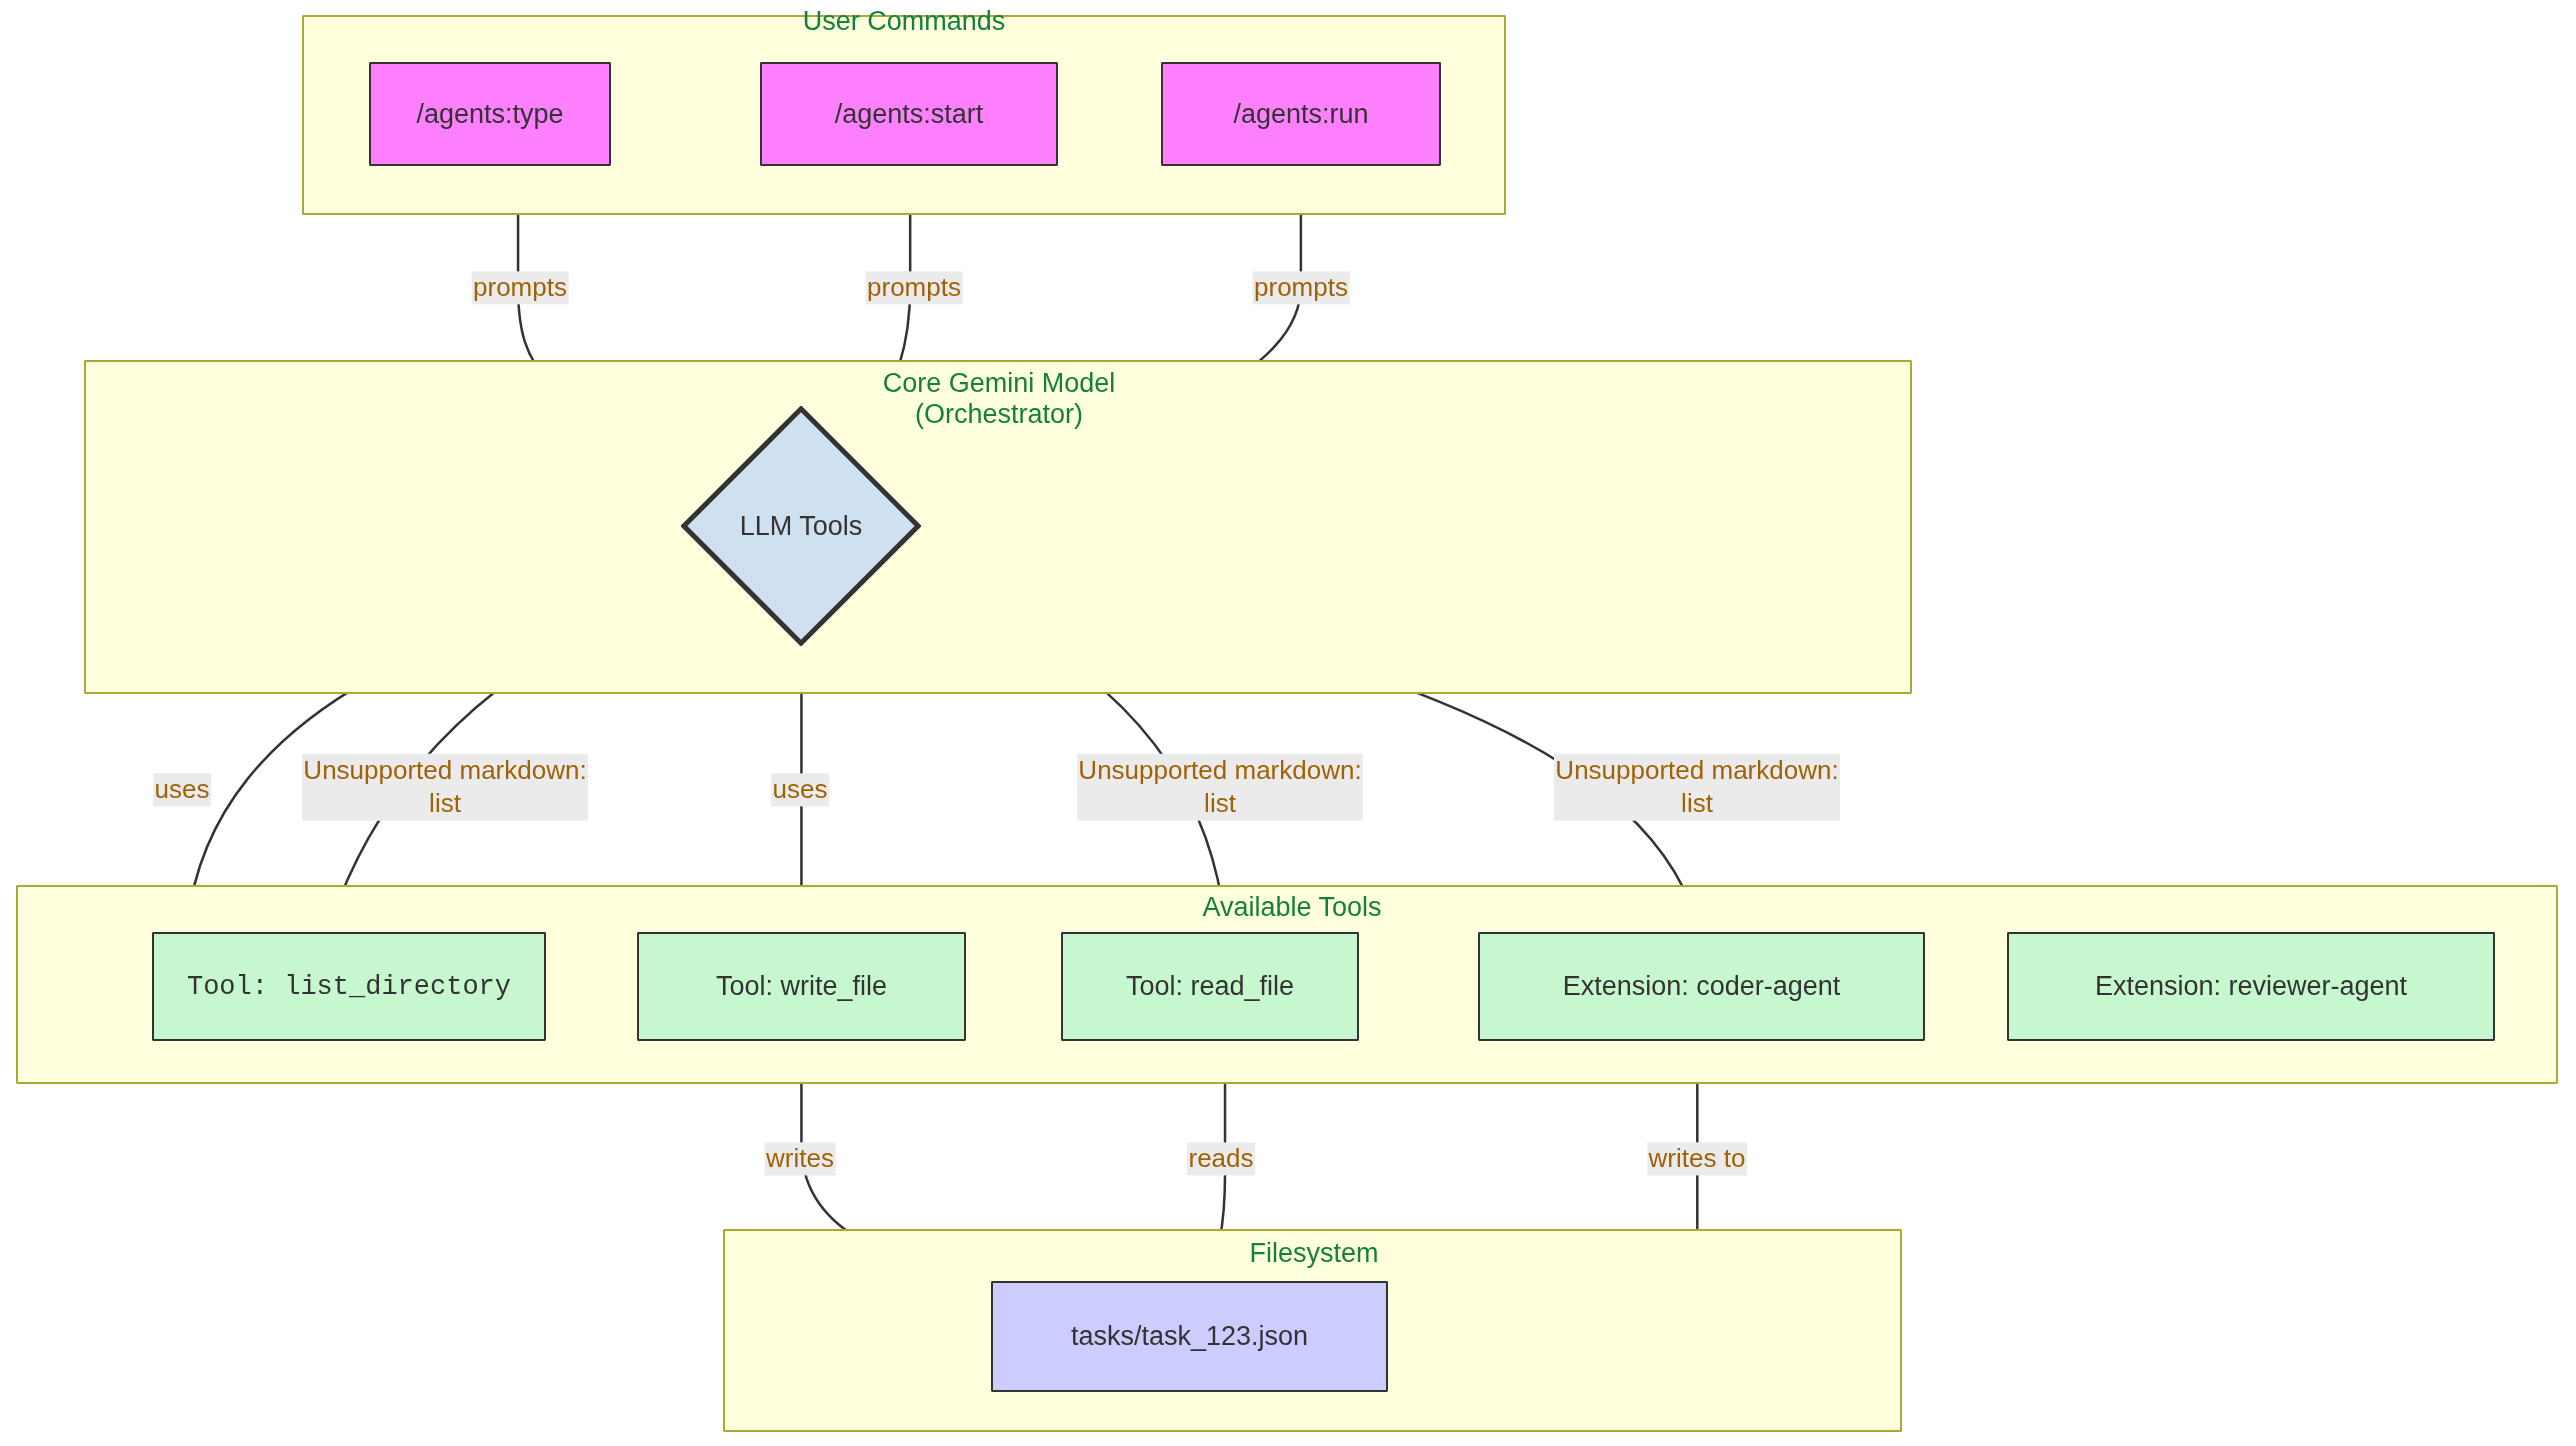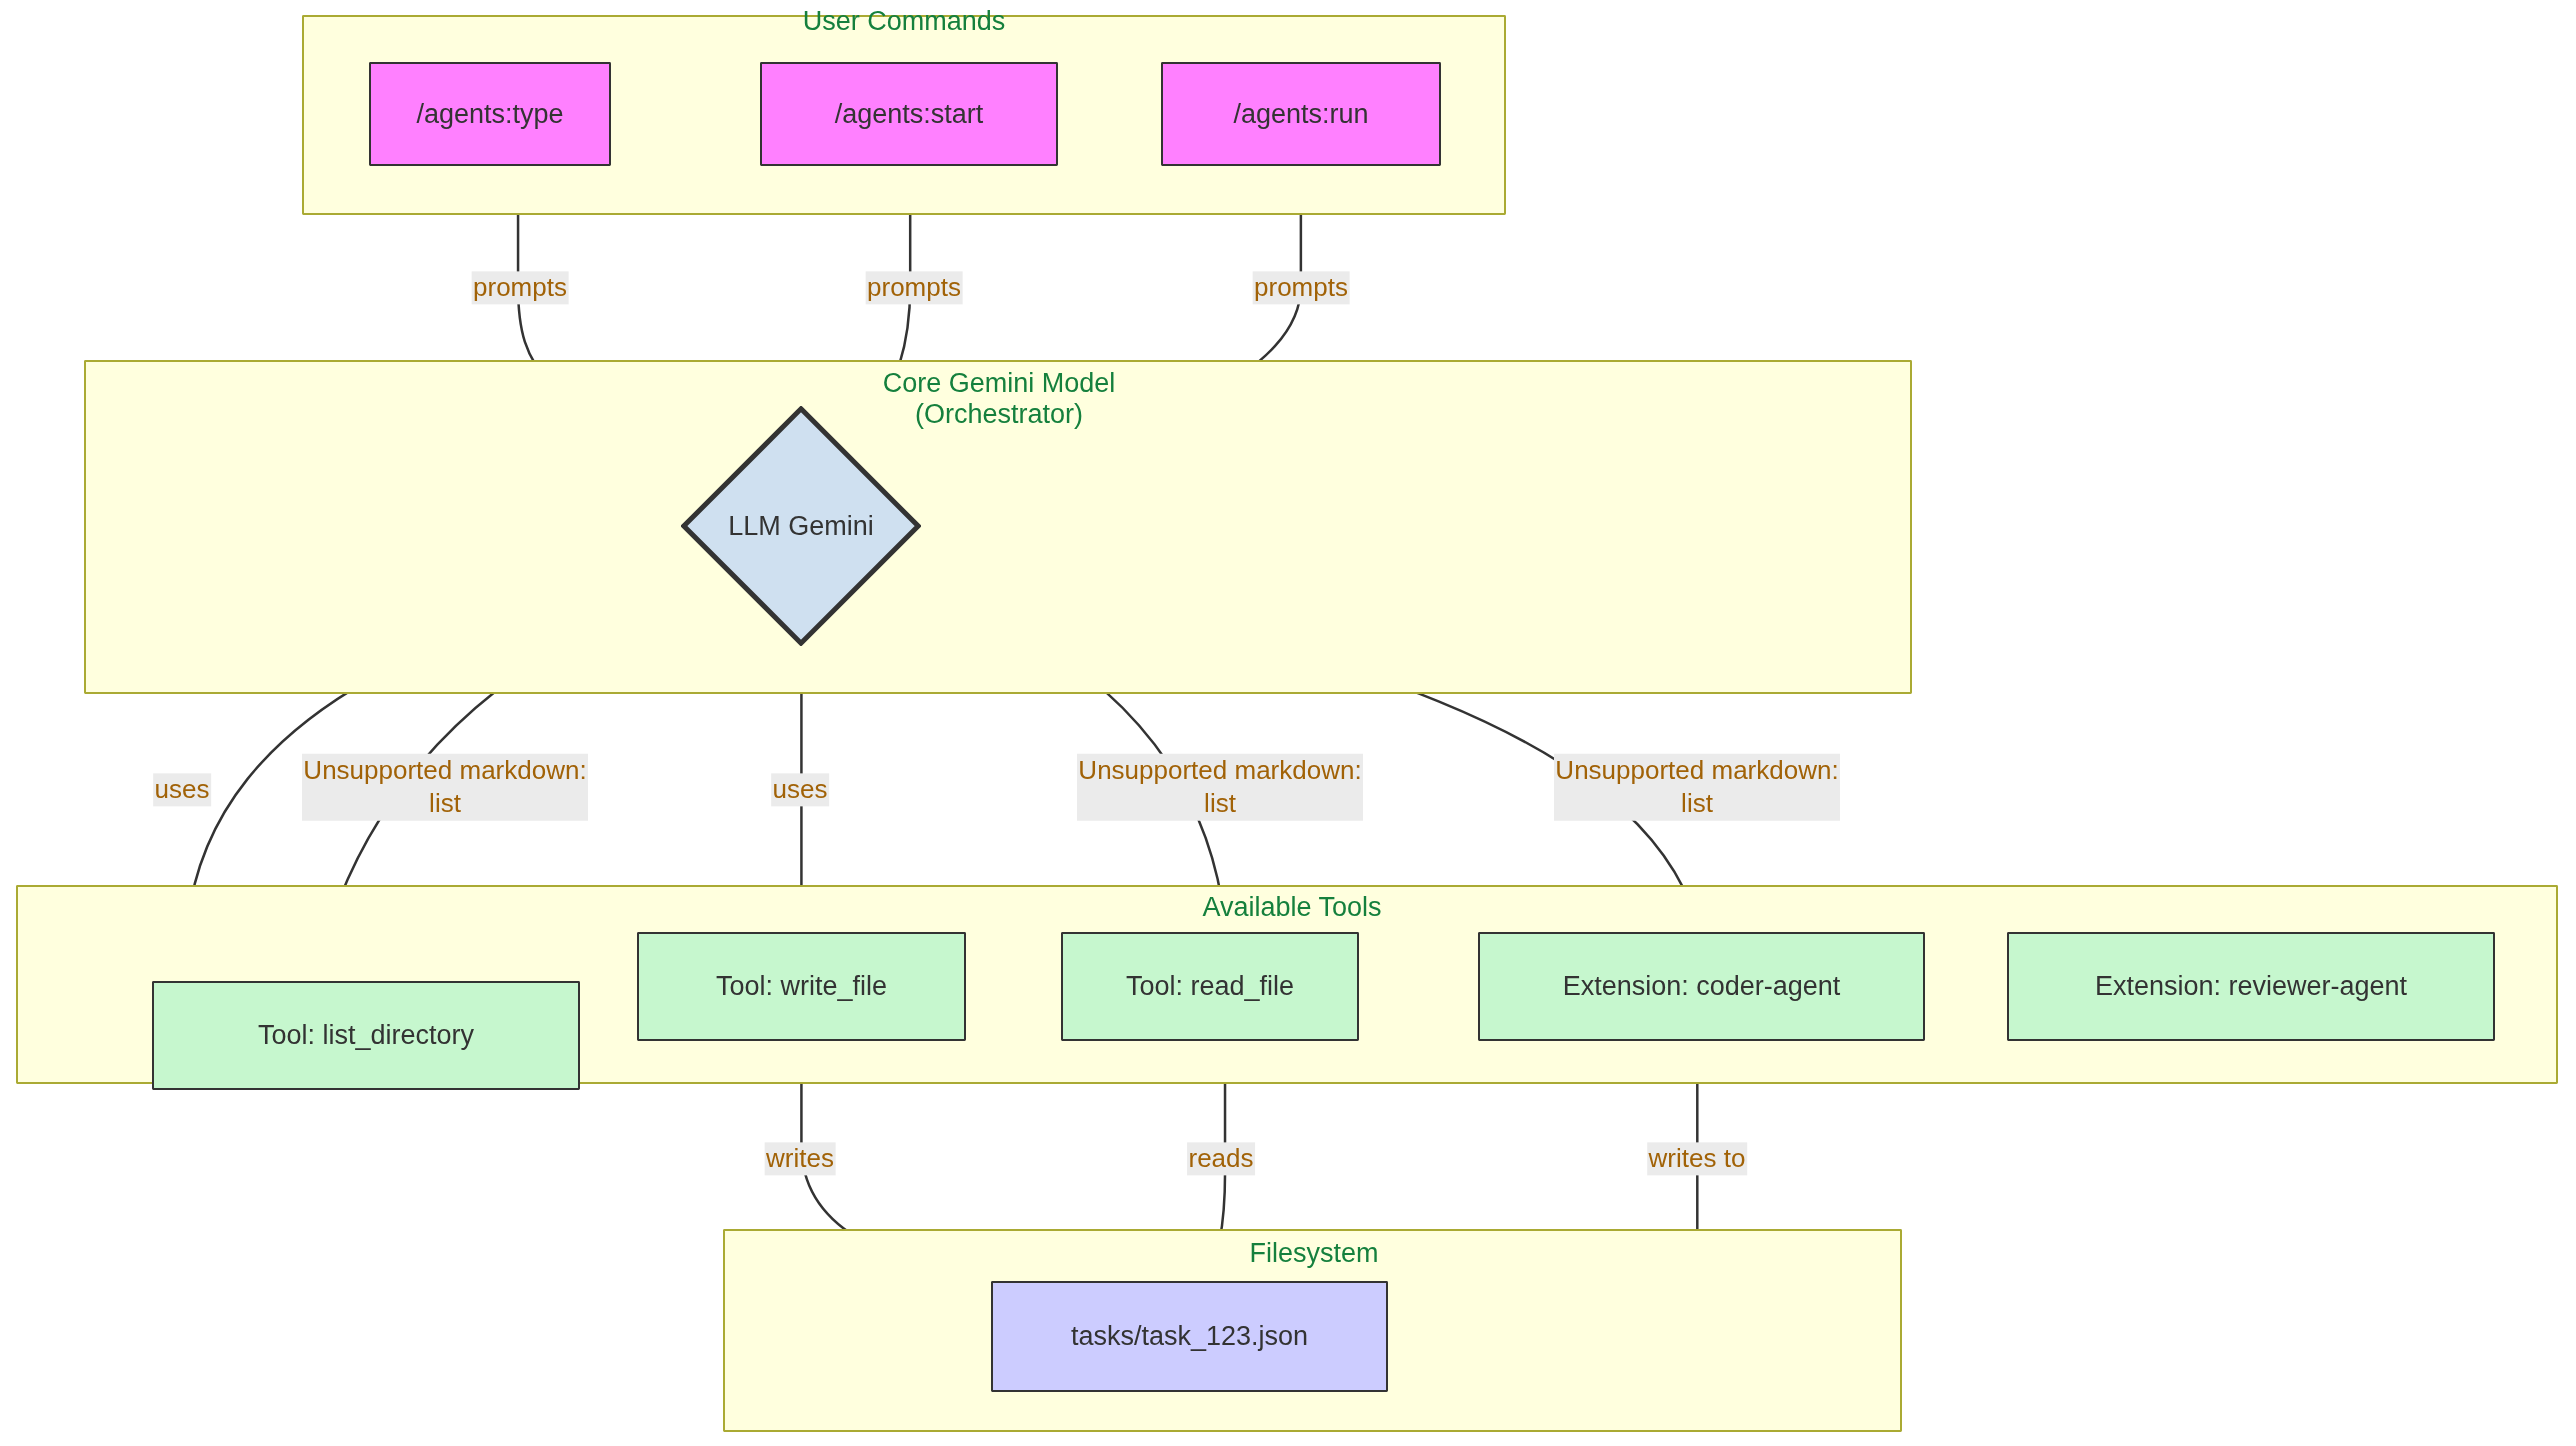--- a/index.html
+++ b/index.html
@@ -109,27 +109,27 @@
   <div class="cluster" style="left:84px;top:360px;width:1828px;height:334px;"></div>
   <div class="cluster-title" style="left:999px;top:368px;">
     <div>Core Gemini Model</div>
     <div>(Orchestrator)</div>
   </div>
 
   <div class="diamond" style="left:681px;top:406px;width:240px;height:240px;">
     <svg class="dshape" viewBox="0 0 336 336" preserveAspectRatio="none">
       <polygon points="168,4 332,168 168,332 4,168" fill="#cfe0f0" stroke="#333333" stroke-width="7"></polygon>
     </svg>
-    <span class="dlabel">LLM Gemini</span>
+    <span class="dlabel">LLM Tools</span>
   </div>
 
   <div class="cluster" style="left:15.7px;top:885px;width:2542px;height:199px;"></div>
   <div class="cluster-title" style="left:1292px;top:892px;">Available Tools</div>
 
-  <div class="node tool" style="left:152px;top:981px;width:428px;height:109px;">Tool: list_directory</div>
+  <div class="node tool" style="left:152px;top:932px;width:394px;height:109px;font-family:Liberation Mono, monospace;">Tool: list_directory</div>
   <div class="node tool" style="left:637px;top:932px;width:329px;height:109px;">Tool: write_file</div>
   <div class="node tool" style="left:1061px;top:932px;width:298px;height:109px;">Tool: read_file</div>
   <div class="node tool" style="left:1478px;top:932px;width:447px;height:109px;">Extension: coder-agent</div>
   <div class="node tool" style="left:2007px;top:932px;width:488px;height:109px;">Extension: reviewer-agent</div>
 
   <div class="cluster" style="left:723px;top:1229px;width:1179px;height:203px;"></div>
   <div class="cluster-title" style="left:1314px;top:1238px;">Filesystem</div>
 
   <div class="node fs" style="left:991px;top:1281px;width:397px;height:111px;">tasks/task_123.json</div>
 

